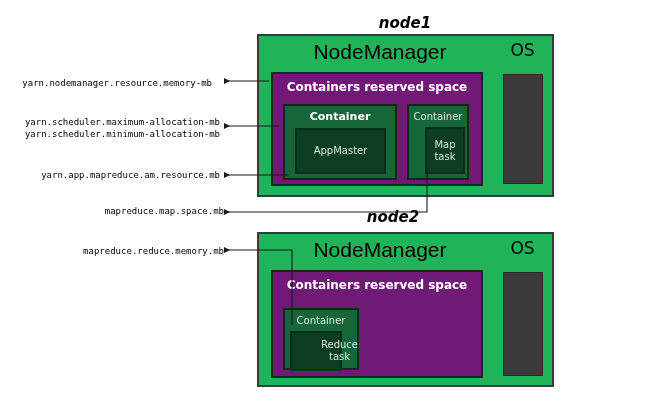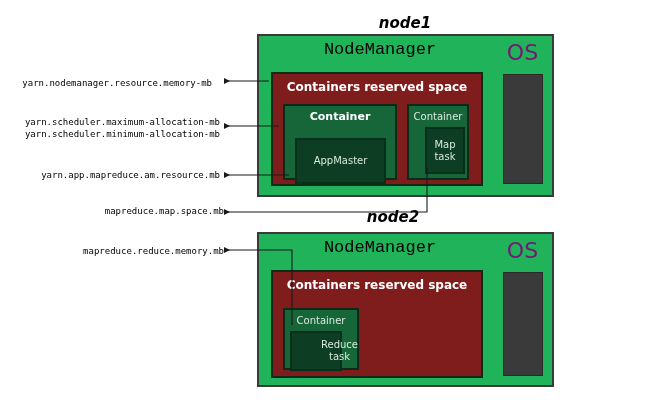--- a/index.html
+++ b/index.html
@@ -36,37 +36,37 @@
     letter-spacing: 0px;
     white-space: nowrap;
   }
 
   
   .node-box {
     background: #21b35a;
     border: 2px solid #3a3a3a;
   }
   .nm-title {
-    font-family: Liberation Mono, monospace;
+    font-family: Liberation Sans, sans-serif;
+    font-size: 21px;
+    color: #000000;
+    text-align: center;
+    white-space: nowrap;
+  }
+  .os-title {
+    font-family: "DejaVu Sans", sans-serif;
     font-size: 17px;
     color: #000000;
     text-align: center;
     white-space: nowrap;
   }
-  .os-title {
-    font-family: "DejaVu Sans", sans-serif;
-    font-size: 22px;
-    color: #701a75;
-    text-align: center;
-    white-space: nowrap;
-  }
 
   
   .reserved-box {
-    background: #7f1d1d;
+    background: #701a75;
     border: 2px solid #0a2b18;
   }
   .reserved-label {
     font-family: "DejaVu Sans", sans-serif;
     font-weight: bold;
     font-size: 12px;
     color: #ffffff;
     text-align: center;
     white-space: nowrap;
   }
@@ -147,21 +147,21 @@
     <div class="abs os-title" style="left:236px; top:4px; width:55px;">OS</div>
 
     <div class="abs os-bar" style="left:244px; top:38px; width:40px; height:110px;"></div>
 
     <div class="abs reserved-box" style="left:12px; top:36px; width:212px; height:114px;">
 
       <div class="abs reserved-label" style="left:0px; top:6px; width:208px;">Containers reserved space</div>
 
       <div class="abs containers-box" style="left:10px; top:30px; width:114px; height:76px;">
         <div class="abs containers-label" style="left:0px; top:4px; width:110px;">Container</div>
-        <div class="abs task-box" style="left:10px; top:22px; width:91px; height:46px;margin-top:10px;">
+        <div class="abs task-box" style="left:10px; top:22px; width:91px; height:46px;">
           <span class="task-label">AppMaster</span>
         </div>
       </div>
 
       <div class="abs containers-box" style="left:134px; top:30px; width:62px; height:76px;">
         <div class="abs container-label" style="left:0px; top:5px; width:58px;">Container</div>
         <div class="abs task-box" style="left:16px; top:21px; width:40px; height:47px;">
           <span class="task-label">Map
 task</span>
         </div>

